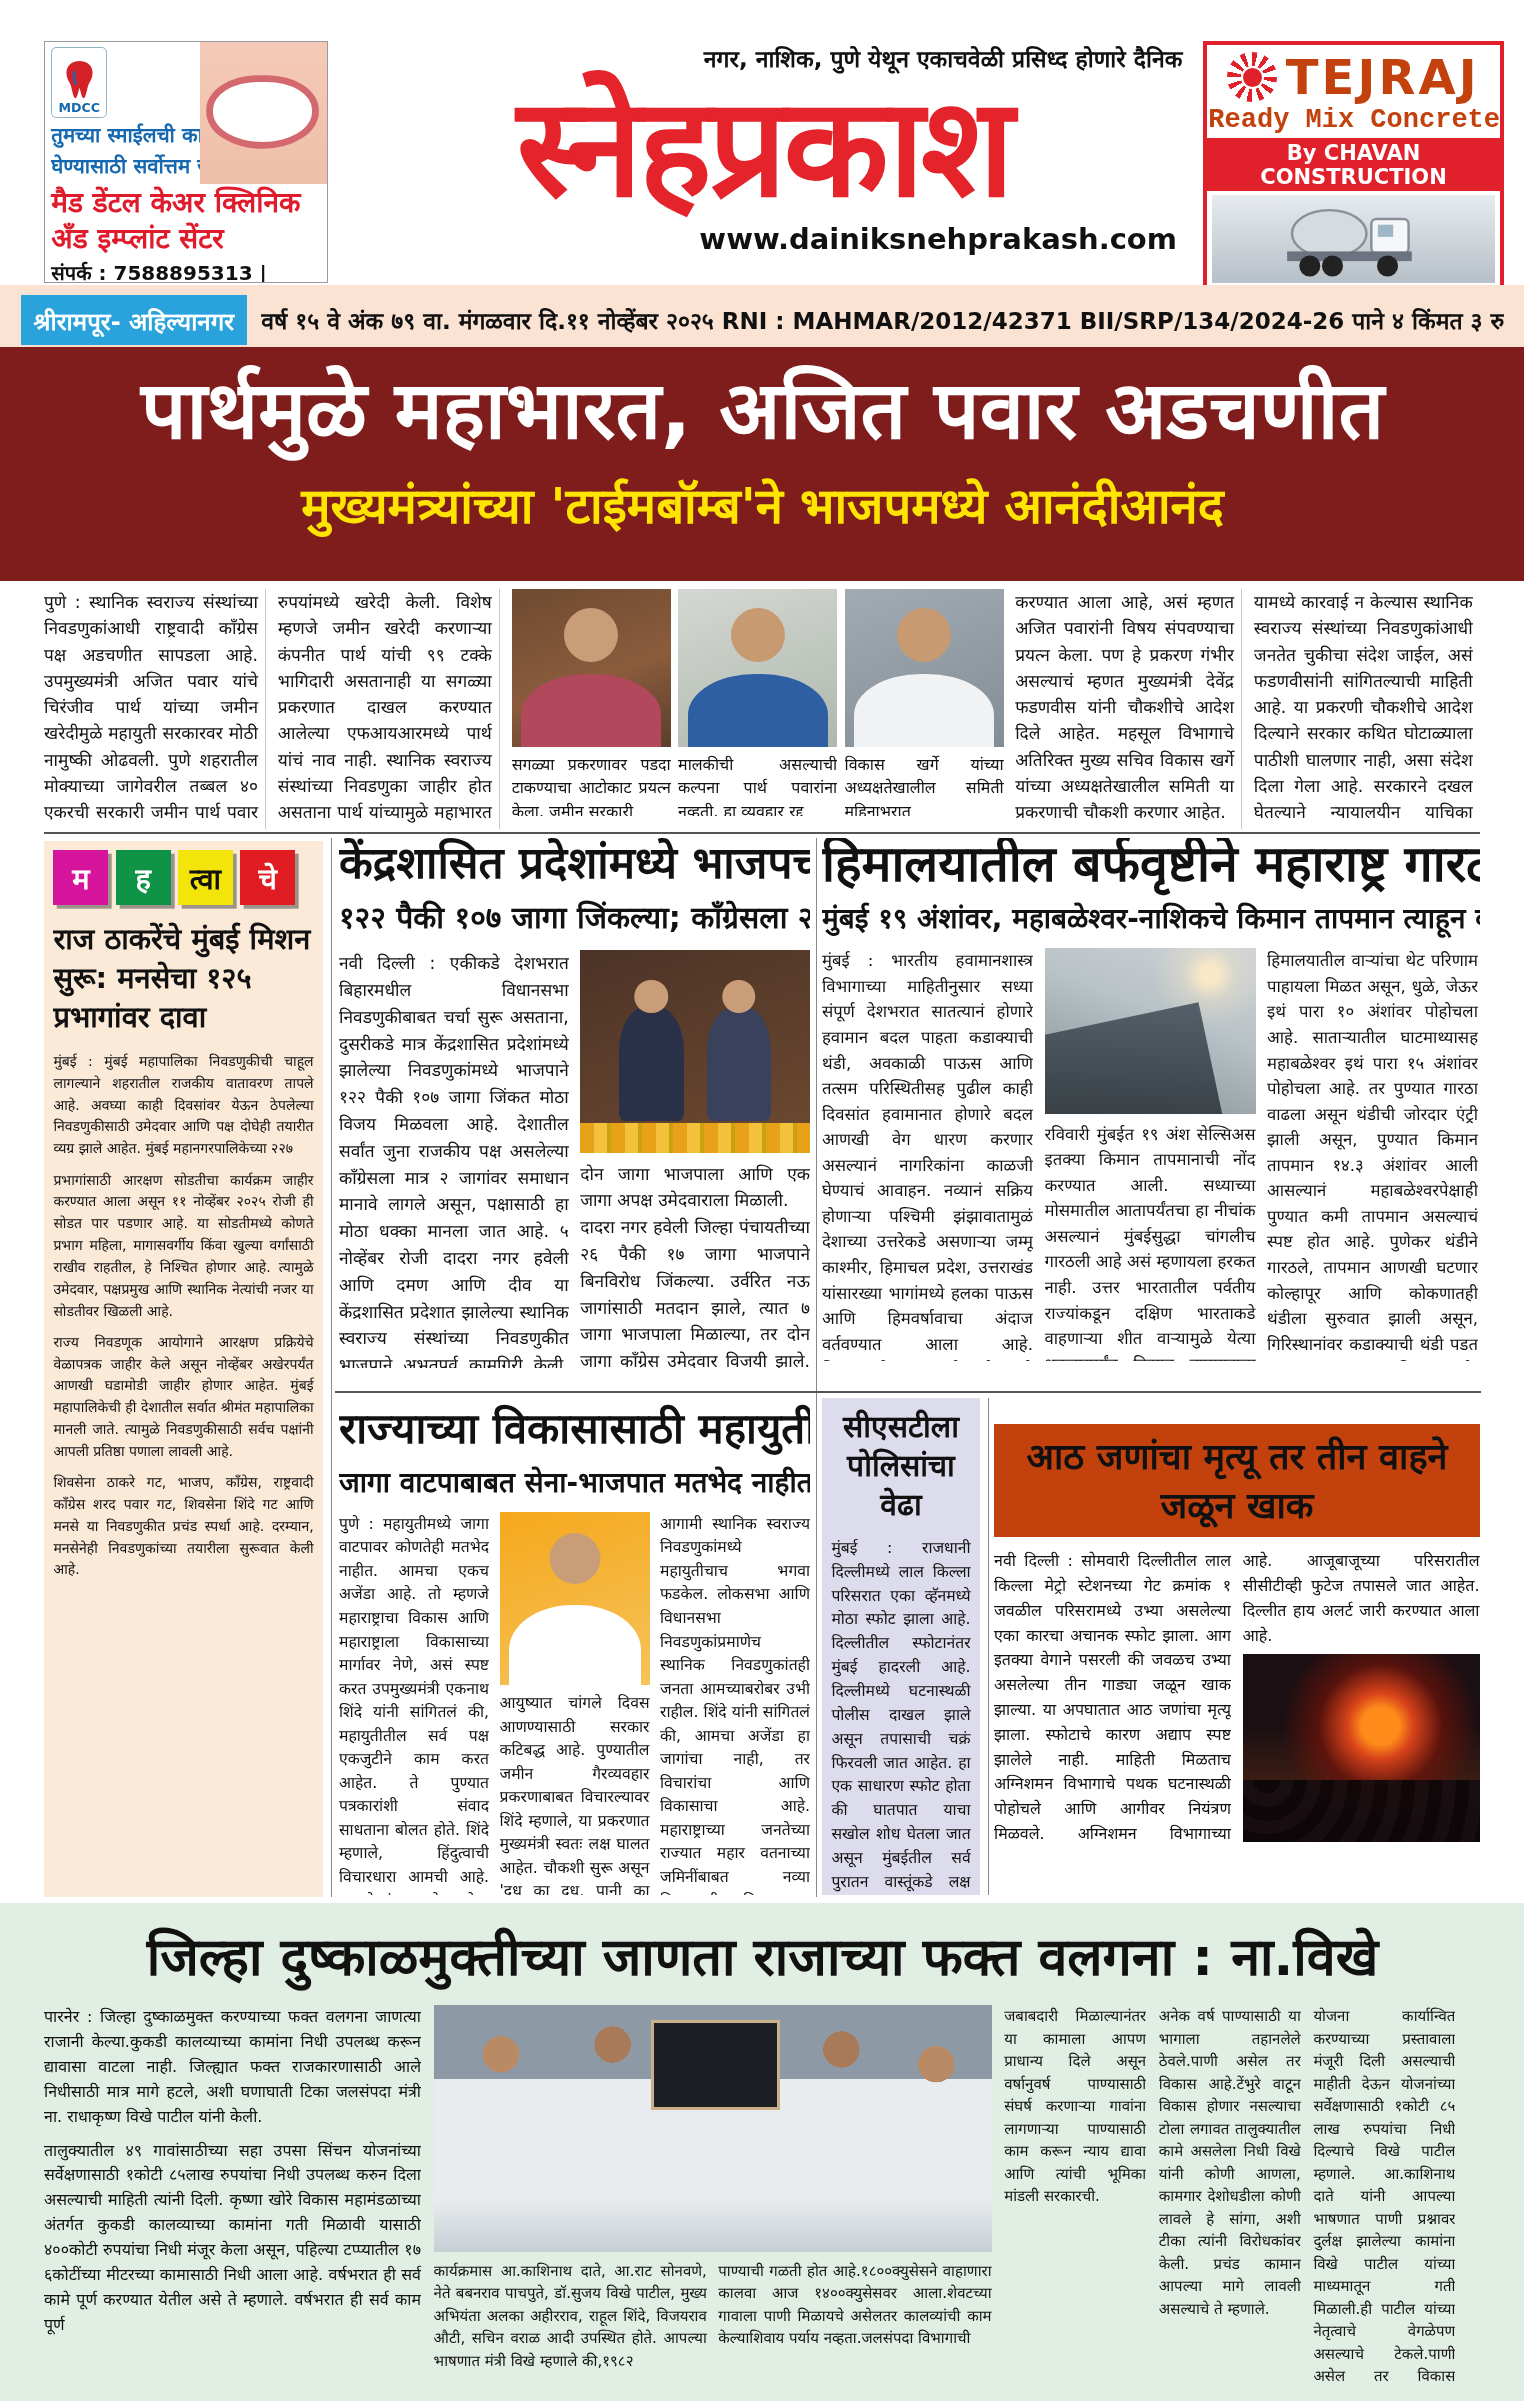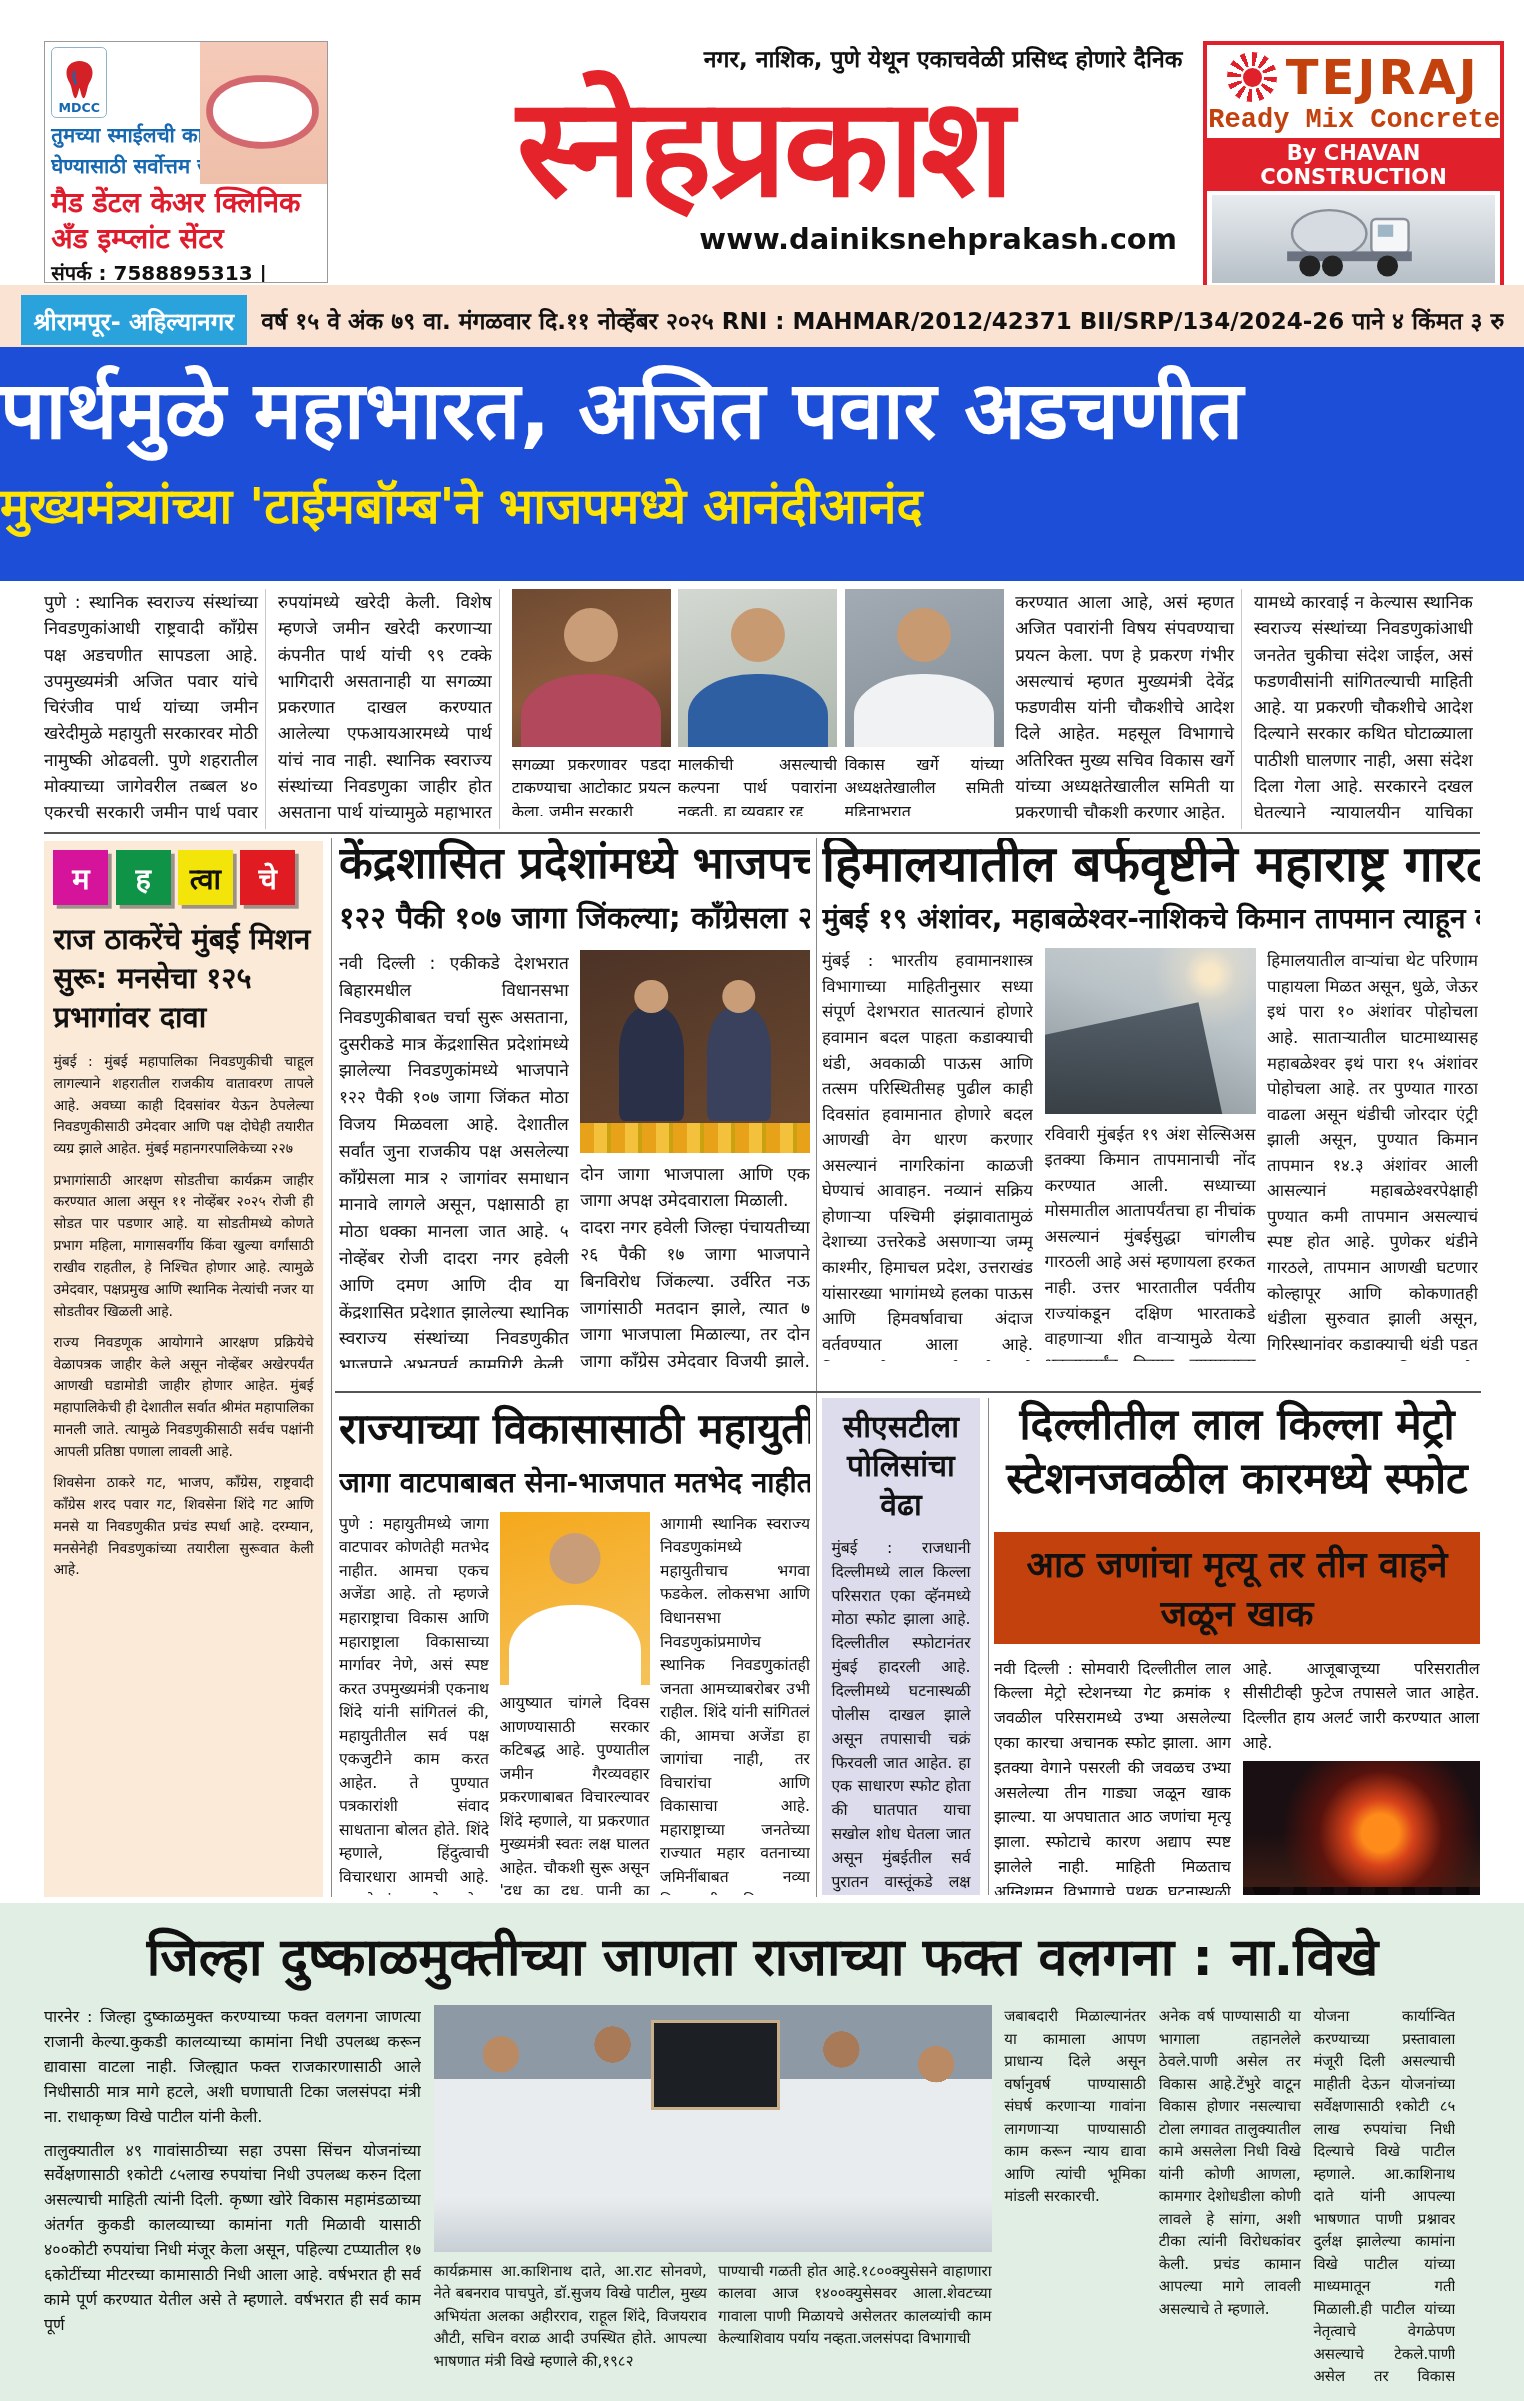--- a/index.html
+++ b/index.html
@@ -37,21 +37,21 @@
   .t-by{background:#e0202a;color:#fff;font-weight:900;font-size:21px;text-align:center;padding:2.6px 0;margin-top:3.1px}
   .t-truck{height:88px;margin:3.1px 5.2px 0;background:linear-gradient(180deg,#e7ebef,#b7bfc7);display:flex;align-items:center;justify-content:center}
   .t-truck svg{width:86%;height:92%}
 
   
   #dateline{left:0;top:285px;width:1525px;height:70px;background:#fbe3d4;display:flex;align-items:center;gap:14.6px;padding:0 21px;box-sizing:border-box}
   .dl-place{background:#2aa3dc;color:#fff;font-weight:900;font-size:24px;padding:8.4px 12.6px;white-space:nowrap}
   .dl-info{font-weight:900;font-size:23px;white-space:nowrap;overflow:hidden}
 
   
-  #banner{left:0;top:347px;width:1525px;height:234px;background:#1d4ed8;text-align:left}
+  #banner{left:0;top:347px;width:1525px;height:234px;background:#7f1d1d;text-align:center}
   .bn-head{color:#fff;font-size:80px;font-weight:900;line-height:1.05;padding-top:22px;white-space:nowrap}
   .bn-sub{color:#ffe400;font-size:49px;font-weight:900;margin-top:18px;white-space:nowrap}
 
   
   #lead{left:44px;top:589px;width:1436px;height:240px;display:flex;gap:11.5px}
   .lead-col{font-size:17.3px;line-height:1.52;overflow:hidden}
   .lc1{width:220px}.lc2{width:220px}.lc6{width:225px}.lc7{width:225px}
   .lead-center{width:492px;flex:none}
   .lead-photos{display:flex;gap:7.3px;height:158px}
   .lead-photos .photo{flex:1}
@@ -314,21 +314,20 @@
       <div class="s-c just">आगामी स्थानिक स्वराज्य निवडणुकांमध्ये महायुतीचाच भगवा फडकेल. लोकसभा आणि विधानसभा निवडणुकांप्रमाणेच स्थानिक निवडणुकांतही जनता आमच्याबरोबर उभी राहील. शिंदे यांनी सांगितलं की, आमचा अजेंडा हा जागांचा नाही, तर विचारांचा आणि विकासाचा आहे. महाराष्ट्राच्या जनतेच्या राज्यात महार वतनाच्या जमिनींबाबत नव्या नियमावलीचा विचार सुरू असल्याचंही शिंदे यांनी सांगितलं. या प्रकरणांमध्ये न्याय्य तोडगा काढला जाईल, असंही त्यांनी स्पष्ट केलं.</div>
     </div>
   </div>
 
   <div class="abs" id="cst">
     <div class="c-head">सीएसटीला पोलिसांचा वेढा</div>
     <div class="c-body">मुंबई : राजधानी दिल्लीमध्ये लाल किल्ला परिसरात एका व्हॅनमध्ये मोठा स्फोट झाला आहे. दिल्लीतील स्फोटानंतर मुंबई हादरली आहे. दिल्लीमध्ये घटनास्थळी पोलीस दाखल झाले असून तपासाची चक्रं फिरवली जात आहेत. हा एक साधारण स्फोट होता की घातपात याचा सखोल शोध घेतला जात असून मुंबईतील सर्व पुरातन वास्तूंकडे लक्ष देत पथक, डॉग स्क्वॉड तैनात असून सुरक्षा वाढवली जात आहे. दिल्लीतील स्फोटानंतर मुंबईत हायअलर्ट जारी करण्यात आला आहे. मुंबईतील प्रमुख ठिकाणी पोलिसांची गस्त वाढवली आहे.</div>
   </div>
 
   <div class="abs" id="blast">
-    <div class="b-head">दिल्लीतील लाल किल्ला मेट्रो स्टेशनजवळील कारमध्ये स्फोट</div>
     <div class="b-sub">आठ जणांचा मृत्यू तर तीन वाहने जळून खाक</div>
     <div class="b-cols">
       <div class="b-c just">
         <span>नवी दिल्ली : सोमवारी दिल्लीतील लाल किल्ला मेट्रो स्टेशनच्या गेट क्रमांक १ जवळील परिसरामध्ये उभ्या असलेल्या एका कारचा अचानक स्फोट झाला. आग इतक्या वेगाने पसरली की जवळच उभ्या असलेल्या तीन गाड्या जळून खाक झाल्या.</span>
         <span>या अपघातात आठ जणांचा मृत्यू झाला. स्फोटाचे कारण अद्याप स्पष्ट झालेले नाही.</span>
         <span>माहिती मिळताच अग्निशमन विभागाचे पथक घटनास्थळी पोहोचले आणि आगीवर नियंत्रण मिळवले. अग्निशमन विभागाच्या अधिकाऱ्यांनी सांगितले की स्फोटाचे कारण तपासले जात आहे. पोलिसांनी संपूर्ण परिसराला वेढा घातला आहे आणि फॉरेन्सिक टीम घटनास्थळी उपस्थित</span>
       </div>
       <div class="b-c">
         <div class="just">आहे. आजूबाजूच्या परिसरातील सीसीटीव्ही फुटेज तपासले जात आहेत. दिल्लीत हाय अलर्ट जारी करण्यात आला आहे.</div>
         <div class="photo ph-blast b-photo"></div>

